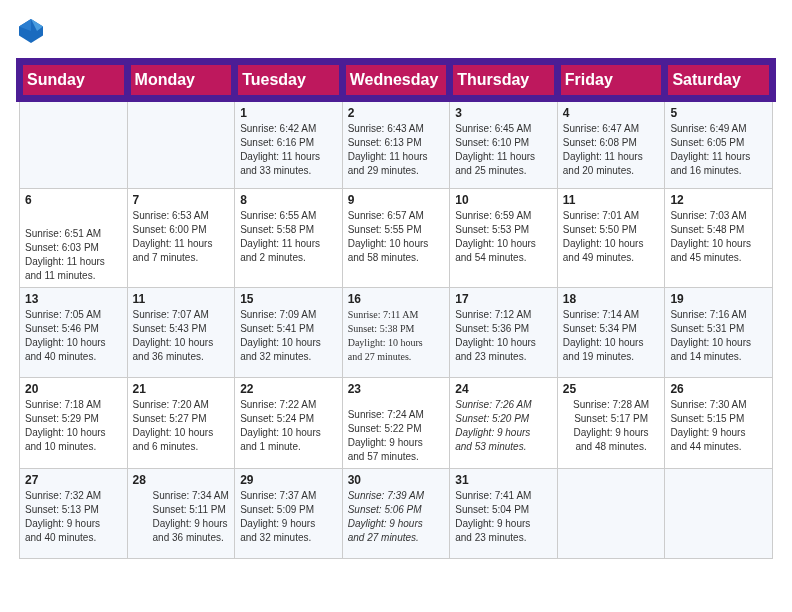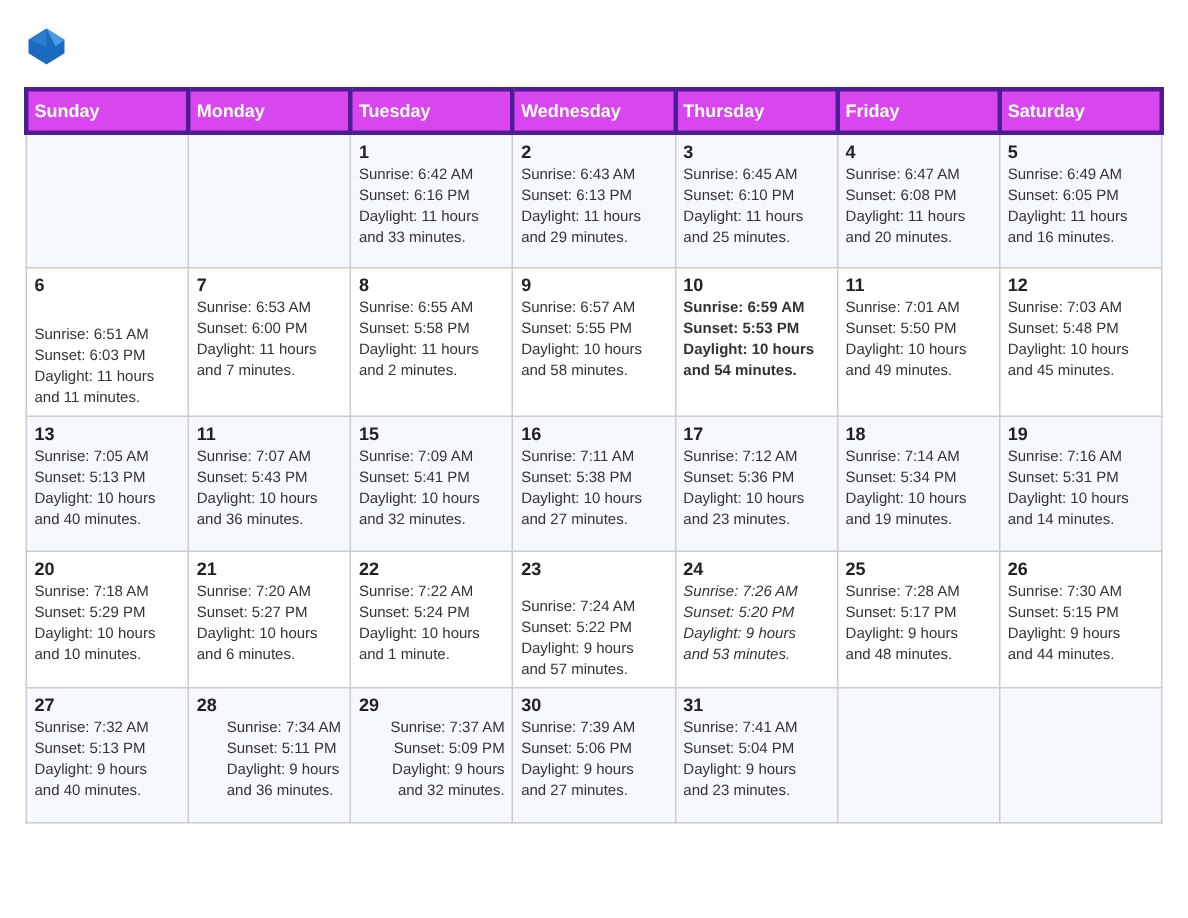--- a/index.html
+++ b/index.html
@@ -42,27 +42,27 @@
     .title-location {
       font-size: 16px;
       color: #444;
     }
     table {
       width: 100%;
       border-collapse: collapse;
       table-layout: fixed;
     }
     thead tr th {
-      background-color: #d946ef;
+      background-color: #be185d;
       color: #fff;
-      font-size: 12px;
+      font-size: 16px;
       font-weight: bold;
       padding: 6px 4px;
       text-align: left;
-      border: 3px solid #4c1d95;
+      border: 7px solid #4c1d95;
     }
     tbody tr td {
       vertical-align: top;
       border: 1px solid #ccc;
       padding: 4px 5px;
       font-size: 10.5px;
       color: #222;
       min-height: 80px;
       height: 90px;
     }
@@ -184,21 +184,21 @@
         </td>
         <td>
           <span class="day-num">9</span>
           <div class="day-details" style="white-space: pre-line;">Sunrise: 6:57 AM
 Sunset: 5:55 PM
 Daylight: 10 hours
 and 58 minutes.</div>
         </td>
         <td>
           <span class="day-num">10</span>
-          <div class="day-details" style="white-space: pre-line; font-weight: bold;">Sunrise: 6:59 AM
+          <div class="day-details" style="white-space: pre-line;">Sunrise: 6:59 AM
 Sunset: 5:53 PM
 Daylight: 10 hours
 and 54 minutes.</div>
         </td>
         <td>
           <span class="day-num">11</span>
           <div class="day-details" style="white-space: pre-line;">Sunrise: 7:01 AM
 Sunset: 5:50 PM
 Daylight: 10 hours
 and 49 minutes.</div>
@@ -208,41 +208,41 @@
           <div class="day-details" style="white-space: pre-line;">Sunrise: 7:03 AM
 Sunset: 5:48 PM
 Daylight: 10 hours
 and 45 minutes.</div>
         </td>
       </tr>
       <tr>
         <td>
           <span class="day-num">13</span>
           <div class="day-details" style="white-space: pre-line;">Sunrise: 7:05 AM
-Sunset: 5:13 PM
+Sunset: 5:46 PM
 Daylight: 10 hours
 and 40 minutes.</div>
         </td>
         <td>
           <span class="day-num">11</span>
           <div class="day-details" style="white-space: pre-line;">Sunrise: 7:07 AM
 Sunset: 5:43 PM
 Daylight: 10 hours
 and 36 minutes.</div>
         </td>
         <td>
           <span class="day-num">15</span>
           <div class="day-details" style="white-space: pre-line;">Sunrise: 7:09 AM
 Sunset: 5:41 PM
 Daylight: 10 hours
 and 32 minutes.</div>
         </td>
         <td>
           <span class="day-num">16</span>
-          <div class="day-details" style="white-space: pre-line;">Sunrise: 7:11 AM
+          <div class="day-details" style="white-space: pre-line; font-family: Liberation Serif, serif;">Sunrise: 7:11 AM
 Sunset: 5:38 PM
 Daylight: 10 hours
 and 27 minutes.</div>
         </td>
         <td>
           <span class="day-num">17</span>
           <div class="day-details" style="white-space: pre-line;">Sunrise: 7:12 AM
 Sunset: 5:36 PM
 Daylight: 10 hours
 and 23 minutes.</div>
@@ -293,21 +293,21 @@
         </td>
         <td>
           <span class="day-num">24</span>
           <div class="day-details" style="white-space: pre-line; font-style: italic;">Sunrise: 7:26 AM
 Sunset: 5:20 PM
 Daylight: 9 hours
 and 53 minutes.</div>
         </td>
         <td>
           <span class="day-num">25</span>
-          <div class="day-details" style="white-space: pre-line;">Sunrise: 7:28 AM
+          <div class="day-details" style="white-space: pre-line; text-align: center;">Sunrise: 7:28 AM
 Sunset: 5:17 PM
 Daylight: 9 hours
 and 48 minutes.</div>
         </td>
         <td>
           <span class="day-num">26</span>
           <div class="day-details" style="white-space: pre-line;">Sunrise: 7:30 AM
 Sunset: 5:15 PM
 Daylight: 9 hours
 and 44 minutes.</div>
@@ -323,28 +323,28 @@
         </td>
         <td>
           <span class="day-num">28</span>
           <div class="day-details" style="white-space: pre-line; margin-left: 20px;">Sunrise: 7:34 AM
 Sunset: 5:11 PM
 Daylight: 9 hours
 and 36 minutes.</div>
         </td>
         <td>
           <span class="day-num">29</span>
-          <div class="day-details" style="white-space: pre-line; text-align: right;">Sunrise: 7:37 AM
+          <div class="day-details" style="white-space: pre-line;">Sunrise: 7:37 AM
 Sunset: 5:09 PM
 Daylight: 9 hours
 and 32 minutes.</div>
         </td>
         <td>
           <span class="day-num">30</span>
-          <div class="day-details" style="white-space: pre-line;">Sunrise: 7:39 AM
+          <div class="day-details" style="white-space: pre-line; font-style: italic;">Sunrise: 7:39 AM
 Sunset: 5:06 PM
 Daylight: 9 hours
 and 27 minutes.</div>
         </td>
         <td>
           <span class="day-num">31</span>
           <div class="day-details" style="white-space: pre-line;">Sunrise: 7:41 AM
 Sunset: 5:04 PM
 Daylight: 9 hours
 and 23 minutes.</div>

